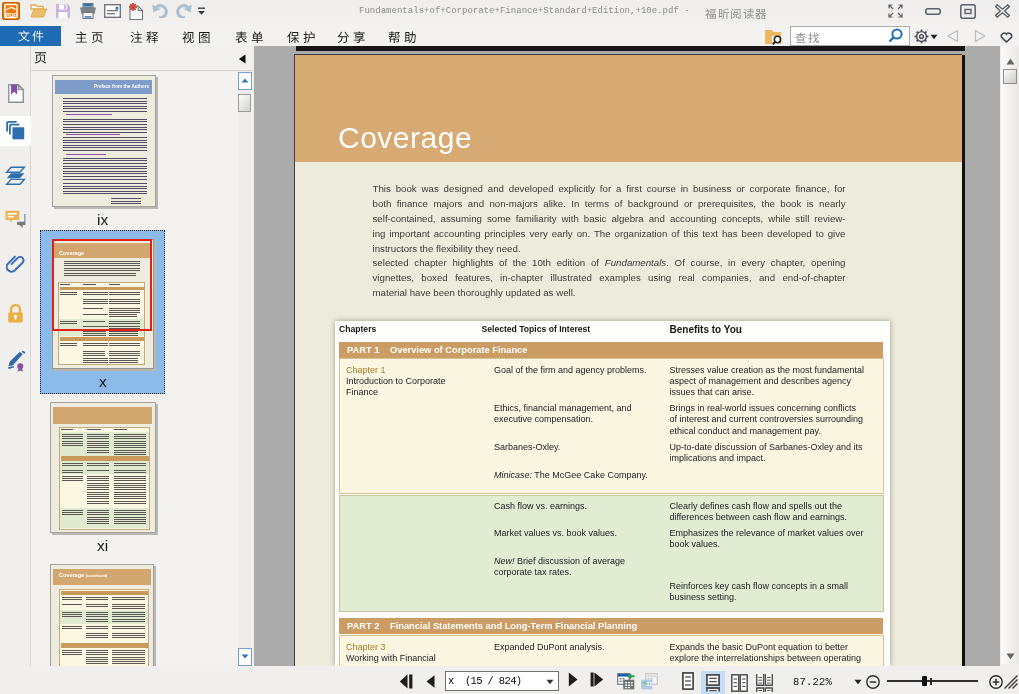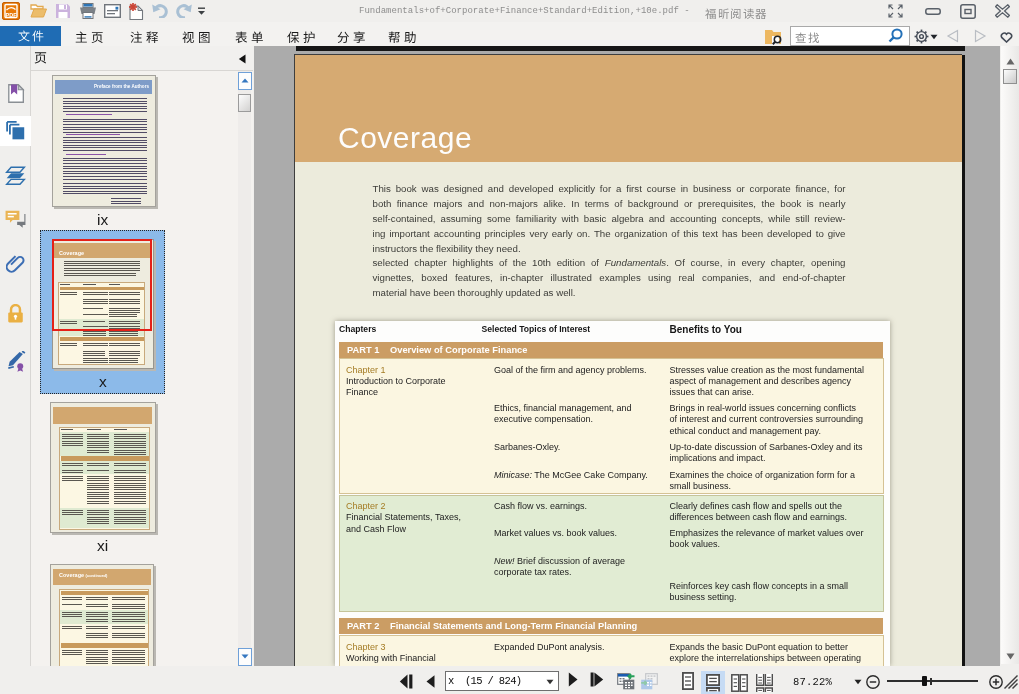--- a/index.html
+++ b/index.html
@@ -462,23 +462,21 @@
   <div style="position:absolute;left:4px;top:313.5px;width:543px;height:31px;background:#fbf6e1;border:1px solid #d5c294;border-bottom:none"></div>
 
   <div style="position:absolute;left:11.5px;top:43.5px"><span class="gold">Chapter 1</span><br>Introduction to Corporate<br>Finance</div>
   <div style="position:absolute;left:159.5px;top:43.5px">Goal of the firm and agency problems.</div>
   <div style="position:absolute;left:335px;top:43.5px">Stresses value creation as the most fundamental<br>aspect of management and describes agency<br>issues that can arise.</div>
   <div style="position:absolute;left:159.5px;top:82px">Ethics, financial management, and<br>executive compensation.</div>
   <div style="position:absolute;left:335px;top:82px">Brings in real-world issues concerning conflicts<br>of interest and current controversies surrounding<br>ethical conduct and management pay.</div>
   <div style="position:absolute;left:159.5px;top:121px">Sarbanes-Oxley.</div>
   <div style="position:absolute;left:335px;top:121px">Up-to-date discussion of Sarbanes-Oxley and its<br>implications and impact.</div>
   <div style="position:absolute;left:159.5px;top:148.5px"><i>Minicase:</i> The McGee Cake Company.</div>
-  <div style="position:absolute;left:335px;top:148.5px">Examines the choice of organization form for a<br>small business.</div>
-
-  <div style="position:absolute;left:11.5px;top:180px"><span class="gold">Chapter 2</span><br>Financial Statements, Taxes,<br>and Cash Flow</div>
+
   <div style="position:absolute;left:159.5px;top:180px">Cash flow vs. earnings.</div>
   <div style="position:absolute;left:335px;top:180px">Clearly defines cash flow and spells out the<br>differences between cash flow and earnings.</div>
   <div style="position:absolute;left:159.5px;top:207px">Market values vs. book values.</div>
   <div style="position:absolute;left:335px;top:207px">Emphasizes the relevance of market values over<br>book values.</div>
   <div style="position:absolute;left:159.5px;top:234.5px"><i>New!</i> Brief discussion of average<br>corporate tax rates.</div>
   <div style="position:absolute;left:335px;top:259.5px">Reinforces key cash flow concepts in a small<br>business setting.</div>
 
   <div style="position:absolute;left:11.5px;top:320.5px"><span class="gold">Chapter 3</span><br>Working with Financial</div>
   <div style="position:absolute;left:159.5px;top:320.5px">Expanded DuPont analysis.</div>
   <div style="position:absolute;left:335px;top:320.5px">Expands the basic DuPont equation to better<br>explore the interrelationships between operating</div>

